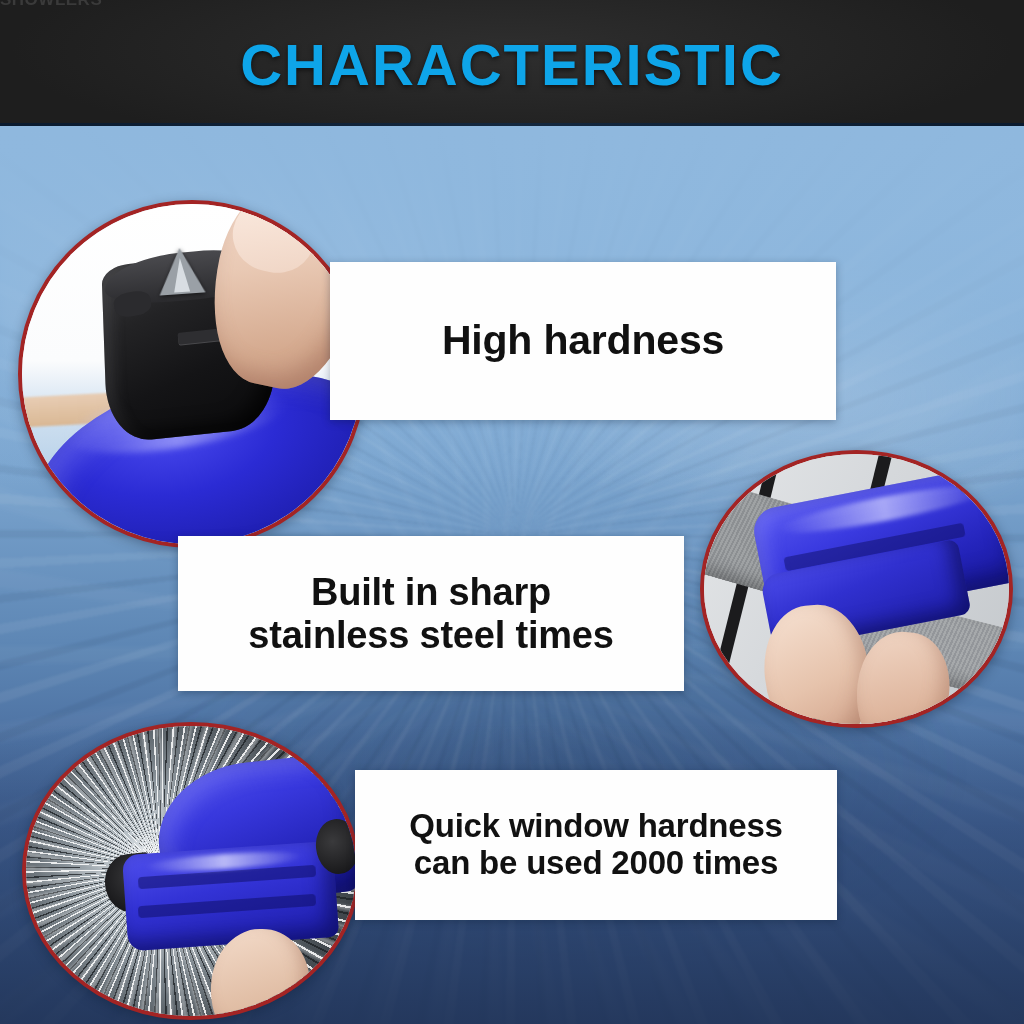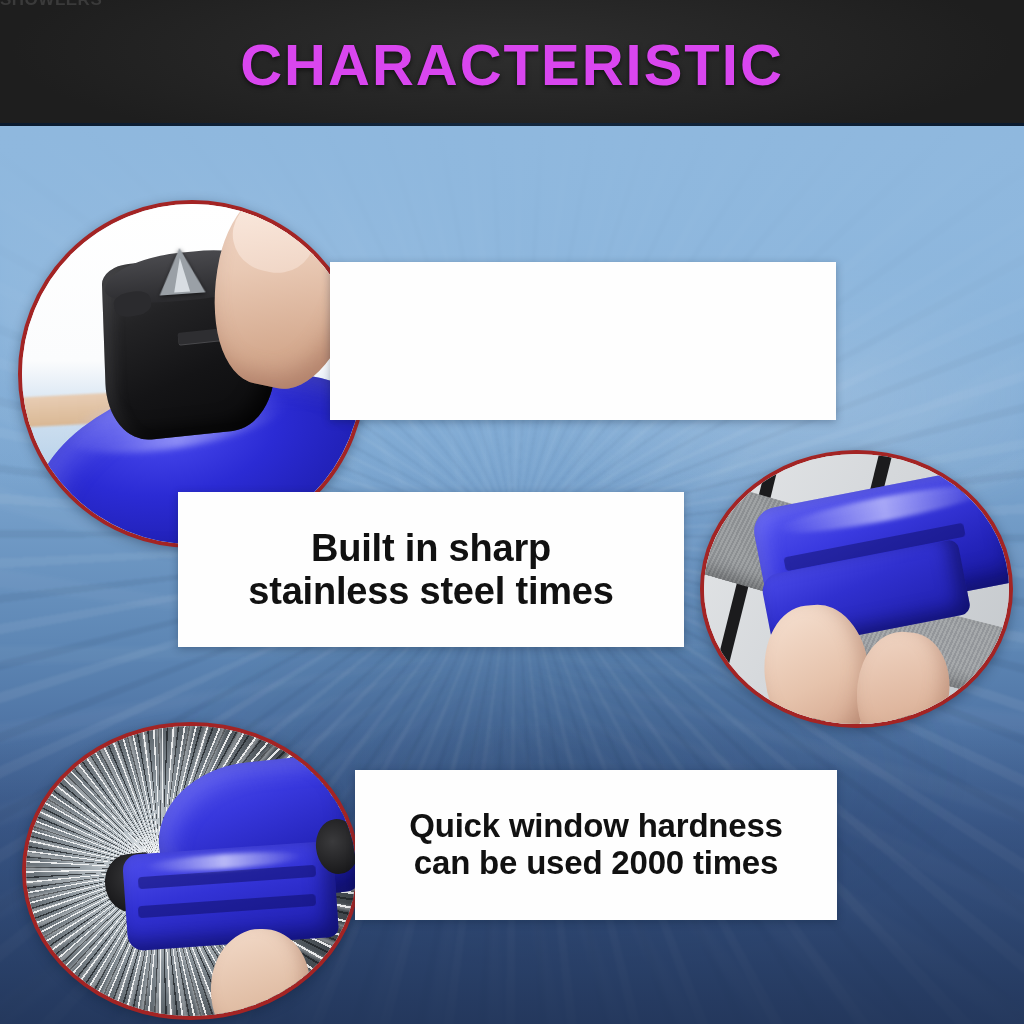--- a/index.html
+++ b/index.html
@@ -19,21 +19,21 @@
     position:absolute;inset:0;
     background:radial-gradient(ellipse 70% 120% at 50% 40%,rgba(60,60,60,.55) 0%,rgba(25,25,25,0) 70%);
   }
   .brandline{
     position:absolute;left:0;top:-10px;
     font-size:17px;font-weight:700;color:#3a3a3a;letter-spacing:.5px;
     white-space:nowrap;
   }
   .header-title{
     position:absolute;left:0;right:0;top:36px;text-align:center;
-    color:#d946ef;font-size:58px;font-weight:700;letter-spacing:2px;line-height:1;
+    color:#0ea5e9;font-size:58px;font-weight:700;letter-spacing:2px;line-height:1;
     text-shadow:0 2px 5px rgba(0,0,0,.6);
   }
   .header-rule{
     position:absolute;left:0;top:123px;width:1024px;height:3px;
     background:linear-gradient(90deg,#0a1a2e,#14283f,#0a1a2e);
   }
 
   
   .bg{
     position:absolute;left:0;top:126px;width:1024px;height:898px;overflow:hidden;
@@ -83,21 +83,21 @@
     box-shadow:0 2px 8px rgba(10,25,50,.30);
     display:flex;flex-direction:column;align-items:center;justify-content:center;
     text-align:center;color:#111;
   }
   .panel .ln{
     font-weight:700;line-height:1.12;letter-spacing:-.2px;white-space:nowrap;
   }
 
   #panel1{left:330px;top:262px;width:506px;height:158px;}
   #panel1 .ln{font-size:41px;}
-  #panel2{left:178px;top:492px;width:506px;height:155px;}
+  #panel2{left:178px;top:536px;width:506px;height:155px;}
   #panel2 .ln{font-size:38px;}
   #panel3{left:355px;top:770px;width:482px;height:150px;}
   #panel3 .ln{font-size:33px;}
 
   
   .circle{
     position:absolute;border-radius:50%;overflow:hidden;
     border:4px solid #a32424;
     box-shadow:0 3px 12px rgba(10,25,50,.35);
     background:#dfe7ef;
@@ -355,20 +355,21 @@
       <div id="c3-tool-body"></div>
       <div id="c3-ridge1"></div>
       <div id="c3-ridge2"></div>
       <div id="c3-hi"></div>
       <div id="c3-tip2"></div>
       <div id="c3-finger"></div>
     </div>
   </div>
 
   <div class="panel" id="panel1">
+    <div class="ln">High hardness</div>
   </div>
 
   <div class="panel" id="panel2">
     <div class="ln">Built in sharp</div>
     <div class="ln">stainless steel times</div>
   </div>
 
   <div class="panel" id="panel3">
     <div class="ln">Quick window hardness</div>
     <div class="ln">can be used 2000 times</div>

